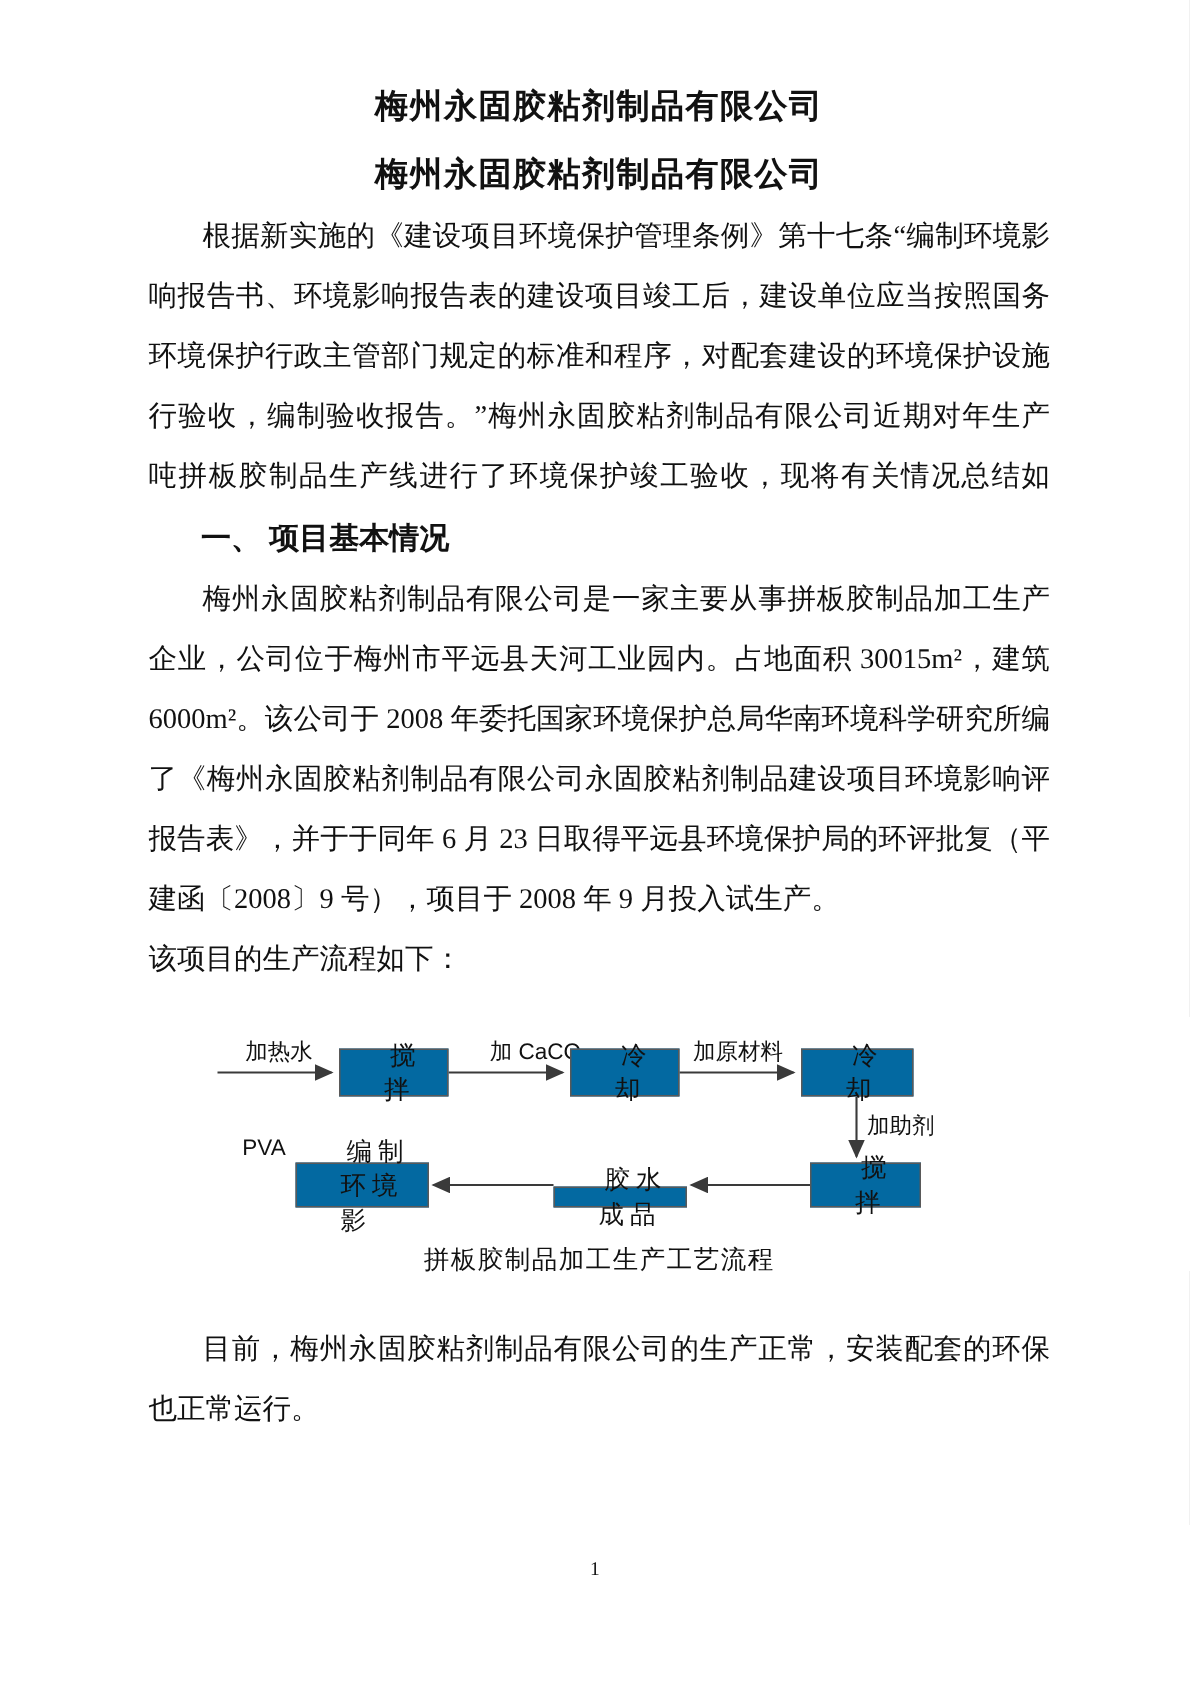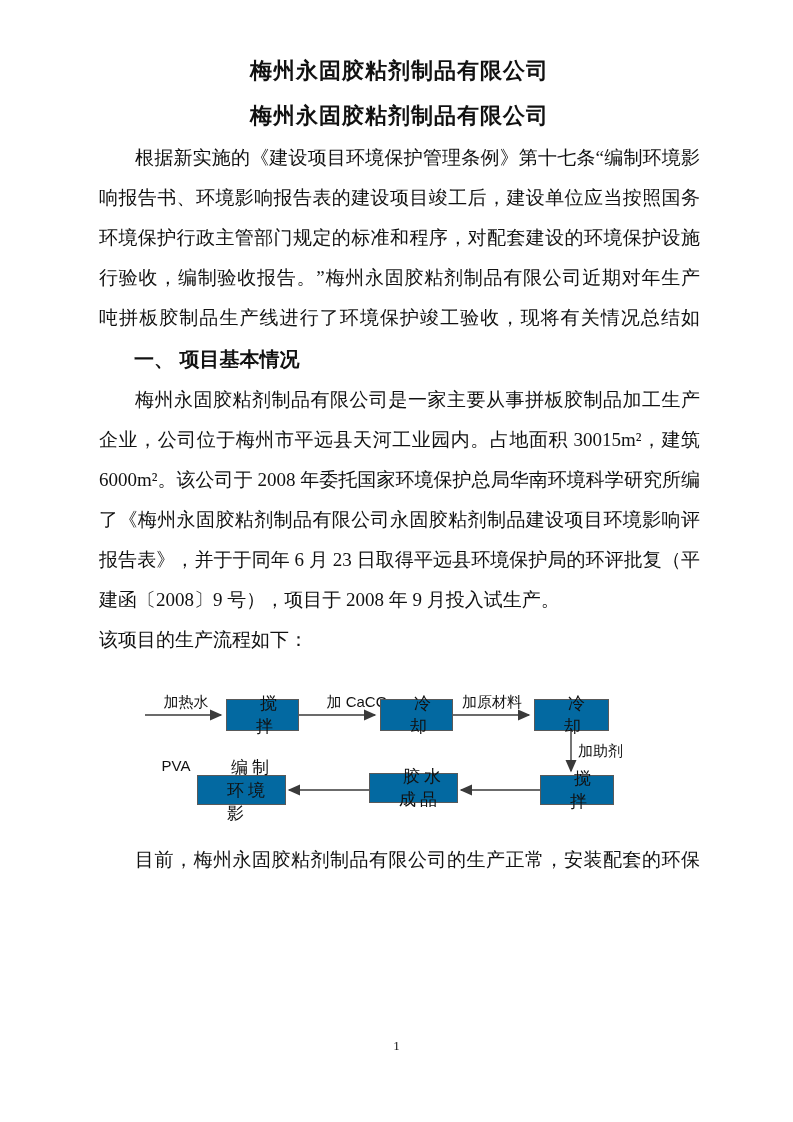--- a/index.html
+++ b/index.html
@@ -141,25 +141,27 @@
       <div class="fc-label" style="left:46px;top:27px;width:82px;">加热水</div>
       <div class="fc-label" style="left:36px;top:55px;width:82px;margin-top:36px;">PVA</div>
       <div class="fc-label" style="left:200px;top:27px;width:78px;margin-left:22px;">加 CaCO₃</div>
       <div class="fc-label" style="left:354px;top:27px;width:78px;">加原材料</div>
       <div class="fc-label" style="left:479px;top:76px;">加助剂</div>
 
       <div class="fc-box" style="left:127px;top:34px;width:73px;height:32px;">搅拌</div>
       <div class="fc-box" style="left:281px;top:34px;width:73px;height:32px;">冷却</div>
       <div class="fc-box" style="left:435px;top:34px;width:75px;height:32px;">冷却</div>
       <div class="fc-box" style="left:441px;top:110px;width:74px;height:30px;">搅拌</div>
-      <div class="fc-box" style="left:270px;top:108px;width:89px;height:30px;">胶水成品</div>
+      <div class="fc-box" style="left:270px;top:126px;width:89px;height:14px;">胶水成品</div>
       <div class="fc-box" style="left:98px;top:110px;width:89px;height:30px;">编制环境影</div>
     </div>
 
+    <div class="caption">拼板胶制品加工生产工艺流程</div>
 
     <div class="para p4">
       <div class="ln ind">目前，梅州永固胶粘剂制品有限公司的生产正常，安装配套的环保设施</div>
+      <div class="ln last">也正常运行。</div>
     </div>
 
   </div>
 
   <div class="footer">1</div>
 </div>
 
 </body></html>

